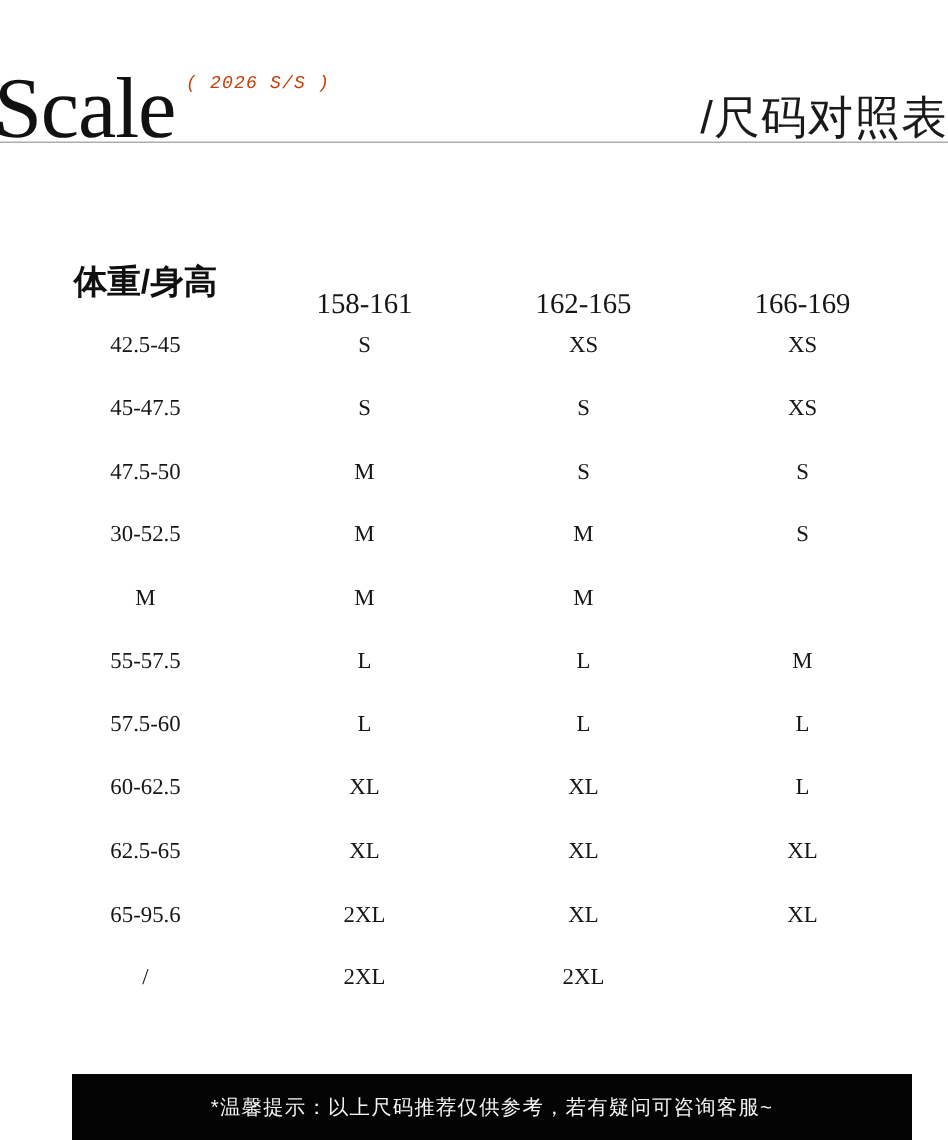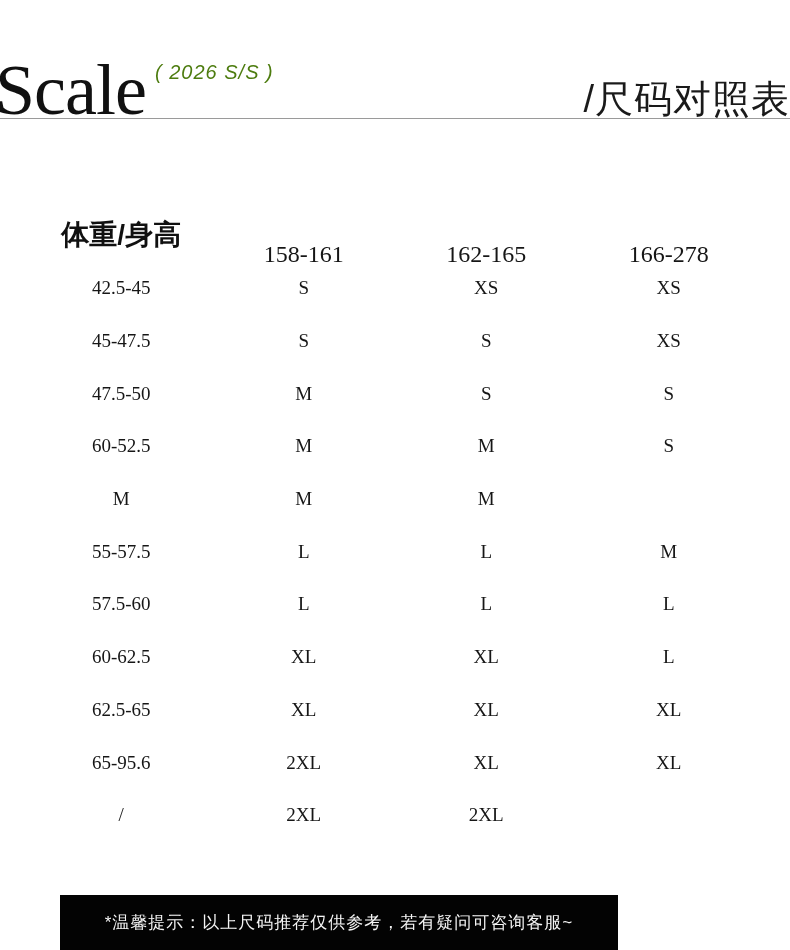--- a/index.html
+++ b/index.html
@@ -25,25 +25,25 @@
     line-height: 1;
     font-weight: 400;
     color: #111111;
     letter-spacing: -1px;
     white-space: nowrap;
   }
   .season-tag {
     position: absolute;
     left: 155px;
     top: 62px;
-    font-family: Liberation Sans, sans-serif;
+    font-family: Liberation Mono, monospace;
     font-style: italic;
-    font-size: 20px;
+    font-size: 15px;
     line-height: 1;
-    color: #4d7c0f;
+    color: #c2410c;
     letter-spacing: 1px;
     white-space: nowrap;
   }
   .cn-subtitle {
     position: absolute;
     right: 0px;
     top: 80px;
     height: 38px;
     font-size: 38px;
     line-height: 38px;
@@ -94,21 +94,21 @@
   .col-header-cell {
     font-size: 24px;
     margin-top: 40px;
   }
 
   
   .footer-bar {
     position: absolute;
     left: 60px;
     top: 895px;
-    width: 558px;
+    width: 700px;
     height: 55px;
     background: #030303;
     display: flex;
     align-items: center;
     justify-content: center;
   }
   .footer-note {
     color: #f5f5f5;
     font-size: 17px;
     letter-spacing: 1px;
@@ -123,21 +123,21 @@
   <div class="scale-title">Scale</div>
   <div class="season-tag">( 2026 S/S )</div>
   <div class="cn-subtitle">/尺码对照表</div>
   <div class="header-rule"></div>
 
   <div class="size-table">
     <div class="t-row header-row">
       <div class="t-cell corner-cell">体重/身高</div>
       <div class="t-cell col-header-cell">158-161</div>
       <div class="t-cell col-header-cell">162-165</div>
-      <div class="t-cell col-header-cell">166-278</div>
+      <div class="t-cell col-header-cell">166-169</div>
     </div>
     <div id="table-body">
   <div class="t-row">
     <div class="t-cell">42.5-45</div>
     <div class="t-cell">S</div>
     <div class="t-cell">XS</div>
     <div class="t-cell">XS</div>
   </div>
 
   <div class="t-row">
@@ -148,21 +148,21 @@
   </div>
 
   <div class="t-row">
     <div class="t-cell">47.5-50</div>
     <div class="t-cell">M</div>
     <div class="t-cell">S</div>
     <div class="t-cell">S</div>
   </div>
 
   <div class="t-row">
-    <div class="t-cell">60-52.5</div>
+    <div class="t-cell">30-52.5</div>
     <div class="t-cell">M</div>
     <div class="t-cell">M</div>
     <div class="t-cell">S</div>
   </div>
 
   <div class="t-row">
     <div class="t-cell">M</div>
     <div class="t-cell">M</div>
     <div class="t-cell">M</div>
   </div>

